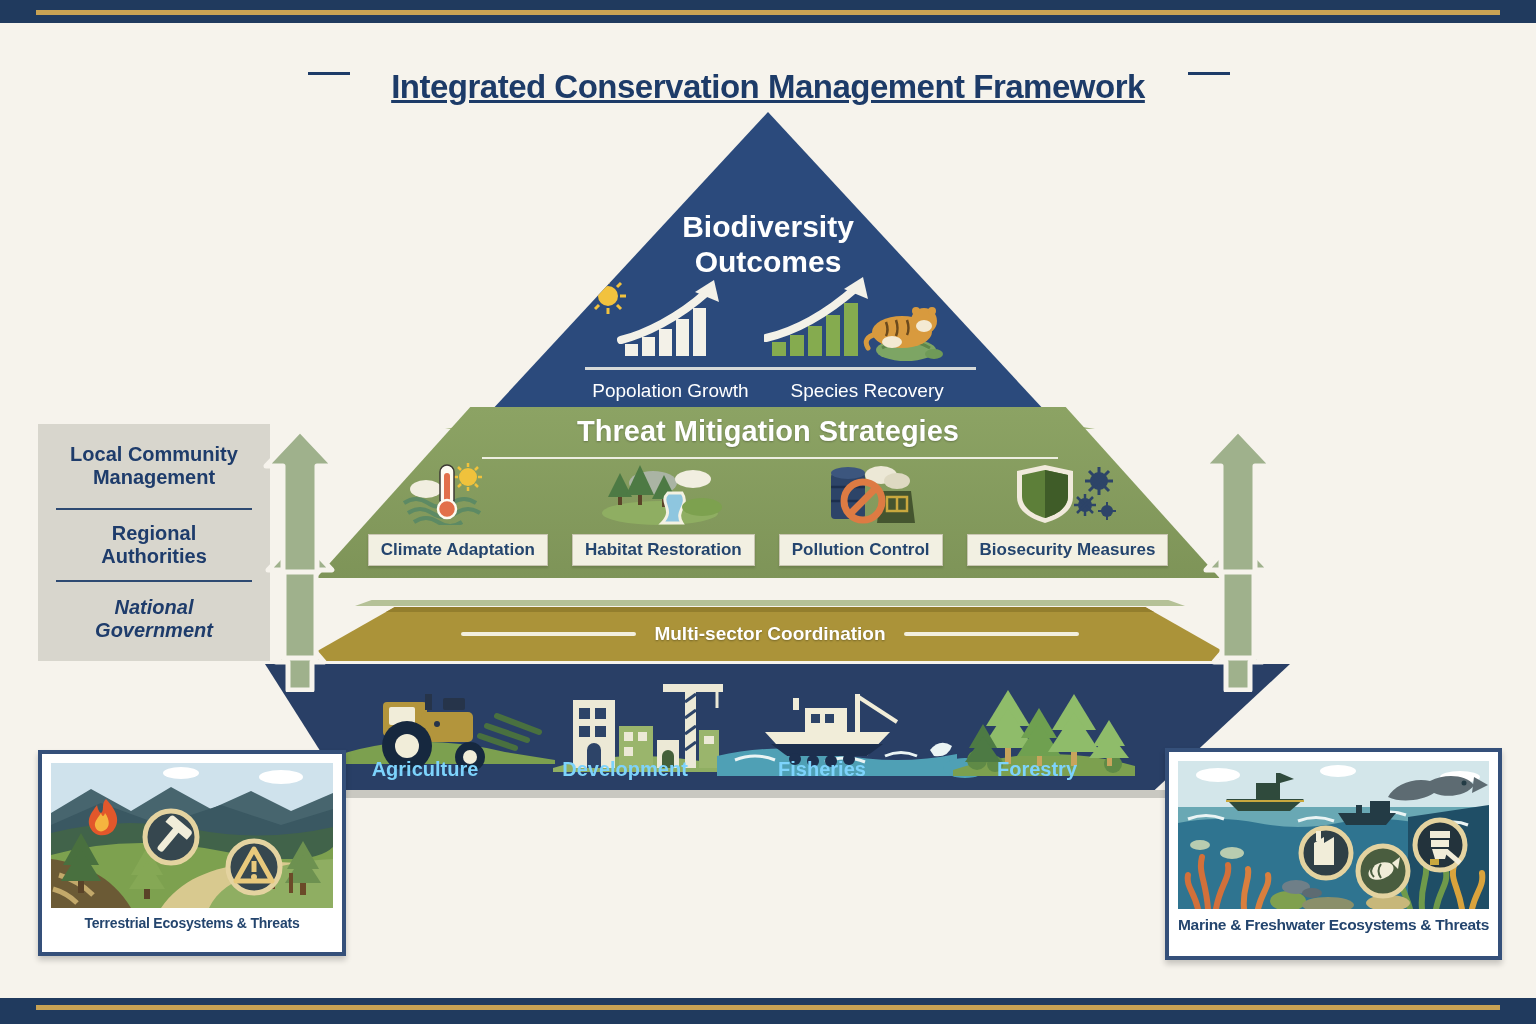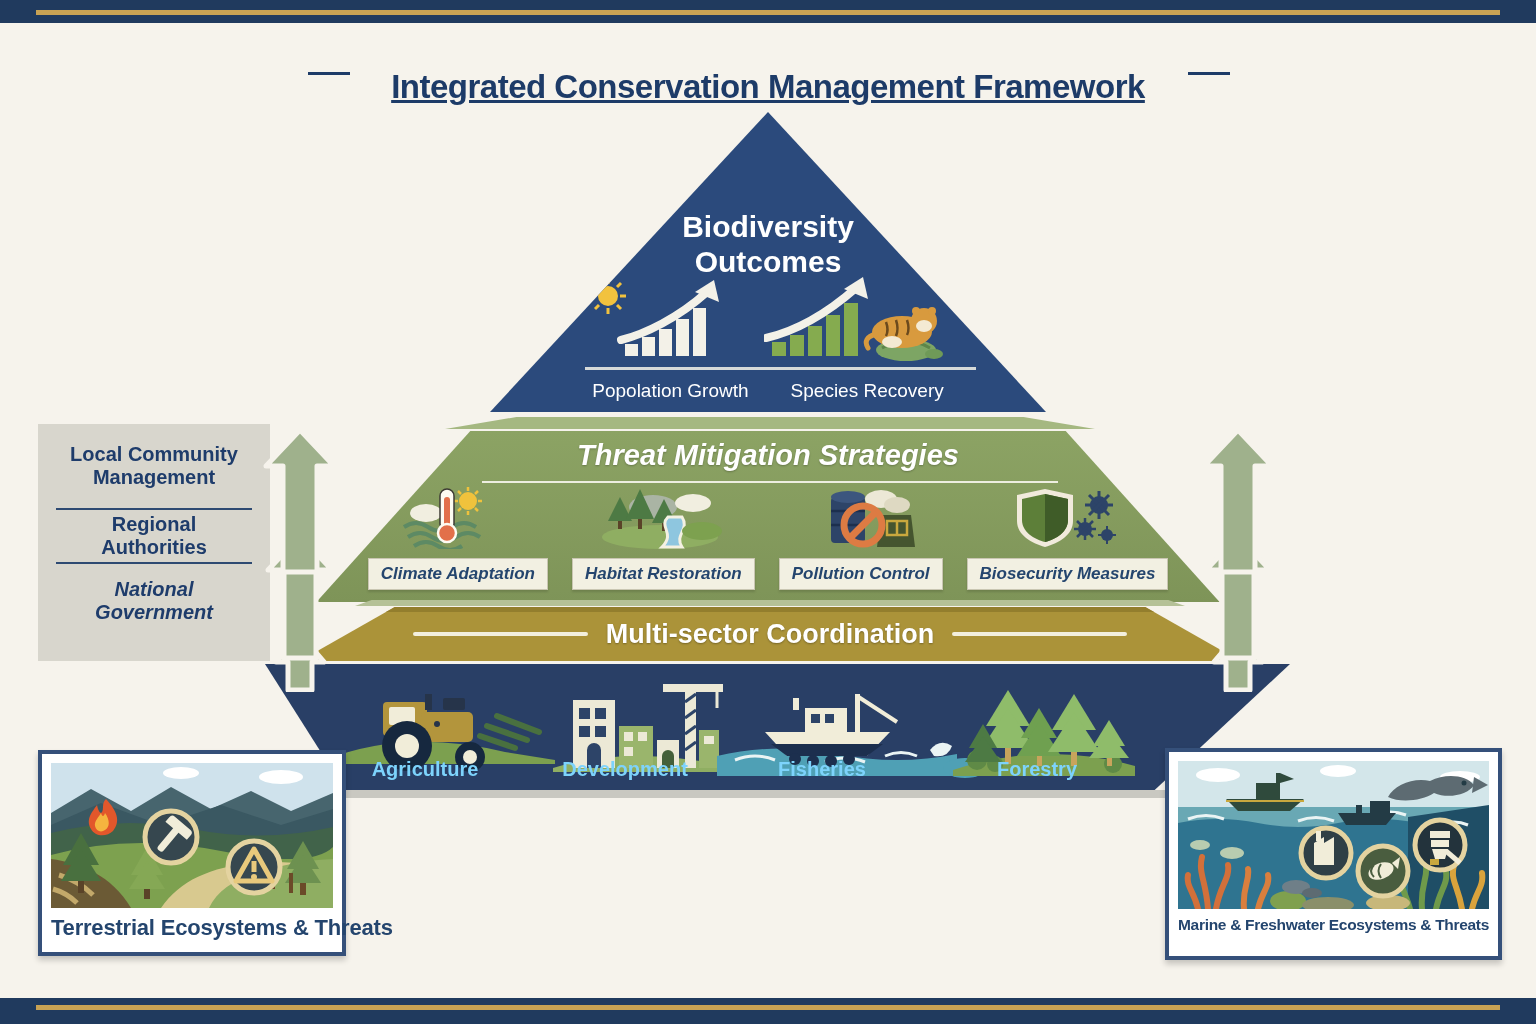--- a/index.html
+++ b/index.html
@@ -23,63 +23,63 @@
              font-size:30px;font-weight:bold;line-height:1.15;}
   .tri-title span{display:block;}
   .tri-icons{position:absolute;bottom:46px;left:0;width:100%;display:flex;justify-content:center;gap:26px;align-items:flex-end;}
   .tri-line{position:absolute;bottom:42px;left:95px;right:70px;height:3px;background:rgba(245,243,234,.85);}
   .tri-labels{position:absolute;bottom:10px;left:0;width:100%;display:flex;justify-content:center;gap:42px;}
   .tri-labels span{color:#fff;font-size:19px;font-weight:normal;white-space:nowrap;}
 
   .sage-strip{left:445px;top:417px;width:650px;height:12px;background:#a5b881;
         -webkit-clip-path:polygon(11% 0,89% 0,100% 100%,0 100%);clip-path:polygon(11% 0,89% 0,100% 100%,0 100%);}
 
-  .green-band{left:310px;top:431px;width:916px;height:171px;
+  .green-band{left:310px;top:407px;width:916px;height:171px;
         background:linear-gradient(#8ca364,#7e9458);
         -webkit-clip-path:polygon(17.5% 0,82.5% 0,99.3% 100%,0.7% 100%);
-        clip-path:polygon(17.5% 0,82.5% 0,99.3% 100%,0.7% 100%);font-style:italic;}
+        clip-path:polygon(17.5% 0,82.5% 0,99.3% 100%,0.7% 100%);}
   .green-title{position:absolute;top:8px;left:0;width:100%;text-align:center;color:#fff;
                font-size:29px;font-weight:bold;text-shadow:0 1px 2px rgba(0,0,0,.25);}
   .green-underline{position:absolute;top:50px;left:172px;right:168px;height:2px;background:rgba(248,246,238,.9);}
   .green-items{position:absolute;top:56px;left:0;width:100%;display:flex;justify-content:center;gap:24px;align-items:flex-end;}
   .g-item{display:flex;flex-direction:column;align-items:center;gap:5px;}
   .g-label{background:#f2f0e2;border:1px solid #c9c6b2;box-shadow:0 2px 2px rgba(60,70,40,.25);
            color:#24456e;font-size:17px;font-weight:bold;padding:5px 12px;white-space:nowrap;}
 
   .sage-strip2{left:355px;top:600px;width:830px;height:6px;background:#b5c197;
         -webkit-clip-path:polygon(2% 0,98% 0,100% 100%,0 100%);clip-path:polygon(2% 0,98% 0,100% 100%,0 100%);}
 
   .gold-band{left:295px;top:607px;width:950px;height:54px;background:#ab9339;
         -webkit-clip-path:polygon(10.5% 0,89.5% 0,99.5% 100%,0.5% 100%);
         clip-path:polygon(10.5% 0,89.5% 0,99.5% 100%,0.5% 100%);
         display:flex;align-items:center;justify-content:center;gap:18px;}
   .gold-band::before{content:"";position:absolute;top:0;left:9%;right:9%;height:5px;background:#937e2d;}
   .gold-line-flank{width:175px;height:4px;background:#f3efdd;border-radius:3px;}
-  .gold-text{color:#fff;font-size:27px;font-weight:bold;white-space:nowrap;text-shadow:0 1px 2px rgba(0,0,0,.3);}
+  .gold-text{color:#fff;font-size:19px;font-weight:bold;white-space:nowrap;text-shadow:0 1px 2px rgba(0,0,0,.3);}
 
   .blue-base{left:265px;top:664px;width:1025px;height:126px;background:#293f66;
         -webkit-clip-path:polygon(0 0,100% 0,86.8% 100%,7.8% 100%);
         clip-path:polygon(0 0,100% 0,86.8% 100%,7.8% 100%);}
   .base-label{position:absolute;bottom:9px;transform:translateX(-50%);color:#7dd3fc;
               font-size:20px;font-weight:bold;white-space:nowrap;}
   .base-shadow{left:330px;top:790px;width:840px;height:8px;background:#c9c8c1;border-radius:3px;}
 
   
   .panel{position:absolute;top:424px;width:232px;height:237px;background:#d8d6cd;}
   .panel .row{display:flex;align-items:center;justify-content:center;text-align:center;
               color:#1e3c6b;font-size:20px;font-weight:bold;line-height:1.15;padding:0 24px;box-sizing:border-box;}
   .panel .sep{height:2px;background:#2e4a72;margin:0 18px;}
   .arrows{position:absolute;top:424px;width:80px;height:268px;}
 
   
   .card{position:absolute;background:#fff;border:4px solid #35507a;box-shadow:0 4px 6px rgba(0,0,0,.2);
         padding:9px;box-sizing:border-box;z-index:5;}
   .card .caption{text-align:center;color:#24456e;font-weight:bold;margin-top:7px;white-space:nowrap;}
   .card-terrestrial{left:38px;top:750px;width:308px;height:206px;}
-  .card-terrestrial .caption{font-size:22px;letter-spacing:-0.2px;}
+  .card-terrestrial .caption{font-size:14px;letter-spacing:-0.2px;}
   .card-marine{left:1165px;top:748px;width:337px;height:212px;}
   .card-marine .caption{font-size:15.5px;letter-spacing:-0.3px;}
   .card svg{display:block;}
 </style>
 </head>
 <body>
 
 <div class="canvas">
 
   <div class="bar" style="top:0;height:23px;">
@@ -377,21 +377,21 @@
     <span class="base-label" style="left:160px;">Agriculture</span>
     <span class="base-label" style="left:360px;">Development</span>
     <span class="base-label" style="left:557px;">Fisheries</span>
     <span class="base-label" style="left:772px;">Forestry</span>
   </div>
   <div class="abs base-shadow"></div>
 
   <div class="panel" style="left:38px;">
     <div class="row" style="height:84px;">Local Community Management</div>
     <div class="sep"></div>
-    <div class="row" style="height:52px;">Regional Authorities</div>
+    <div class="row" style="height:70px;">Regional Authorities</div>
     <div class="sep"></div>
     <div class="row" style="height:73px;font-style:italic;">National Government</div>
   </div>
   <svg class="arrows" style="left:260px;" viewBox="0 0 80 268">
     <g fill="#9fb18c" stroke="#f6f3ec" stroke-width="5" stroke-linejoin="round">
       <polygon points="40,210 64,238 52,238 52,266 28,266 28,238 16,238"></polygon>
       <polygon points="40,112 72,146 56,146 56,234 24,234 24,146 8,146"></polygon>
       <polygon points="40,6 74,42 57,42 57,148 23,148 23,42 6,42"></polygon>
     </g>
   </svg>

